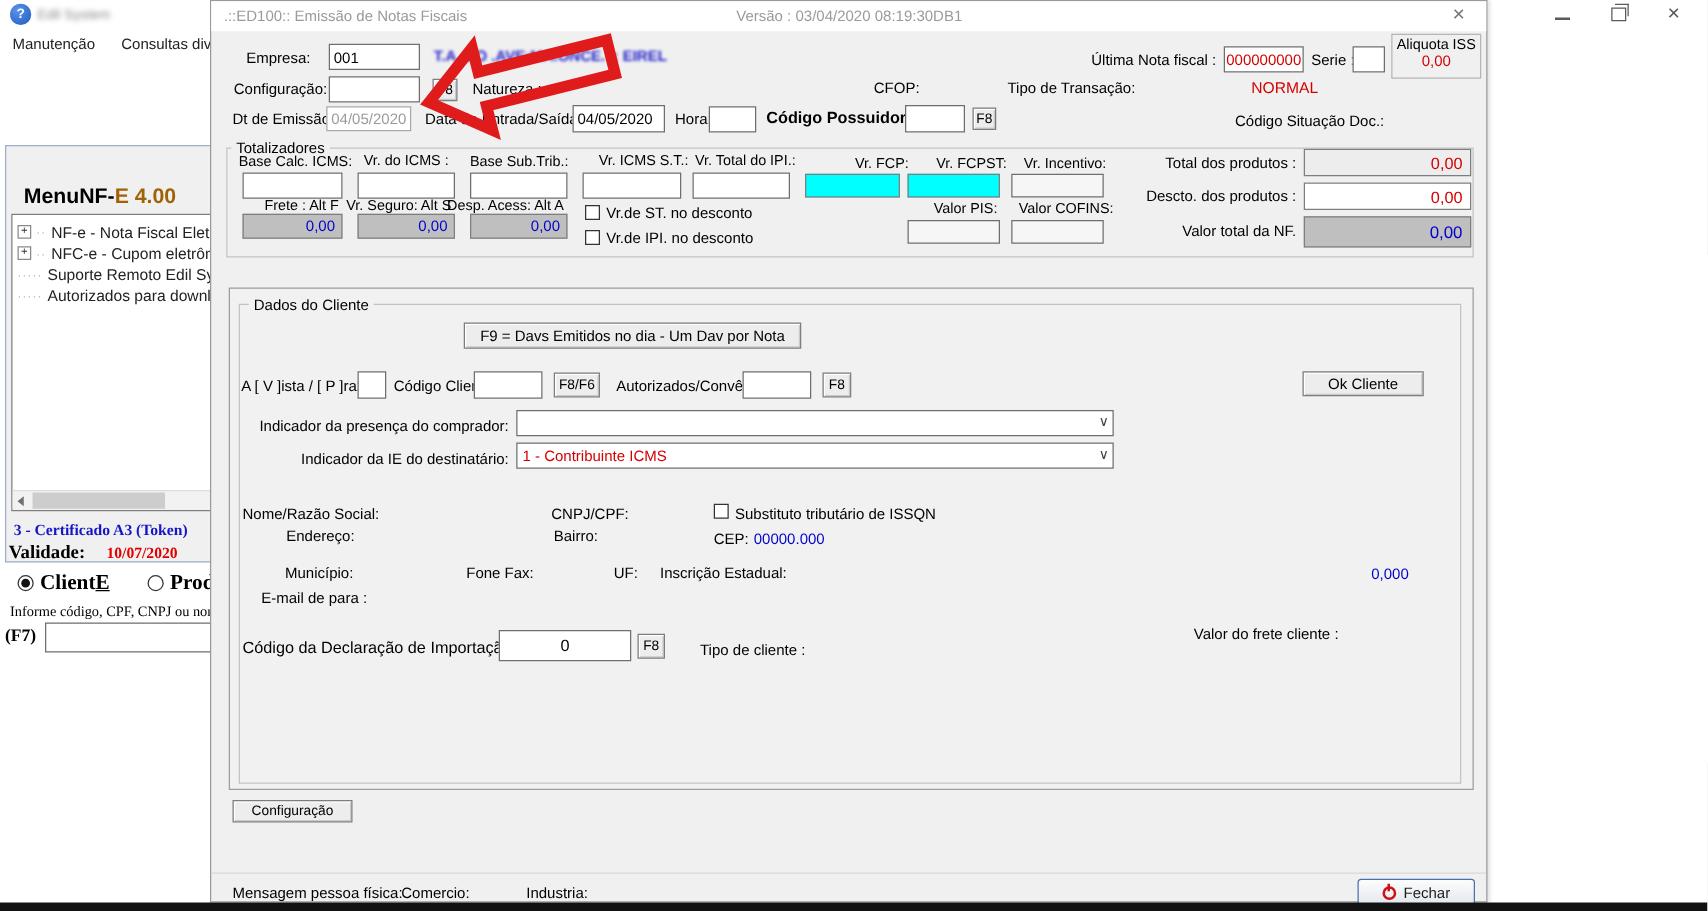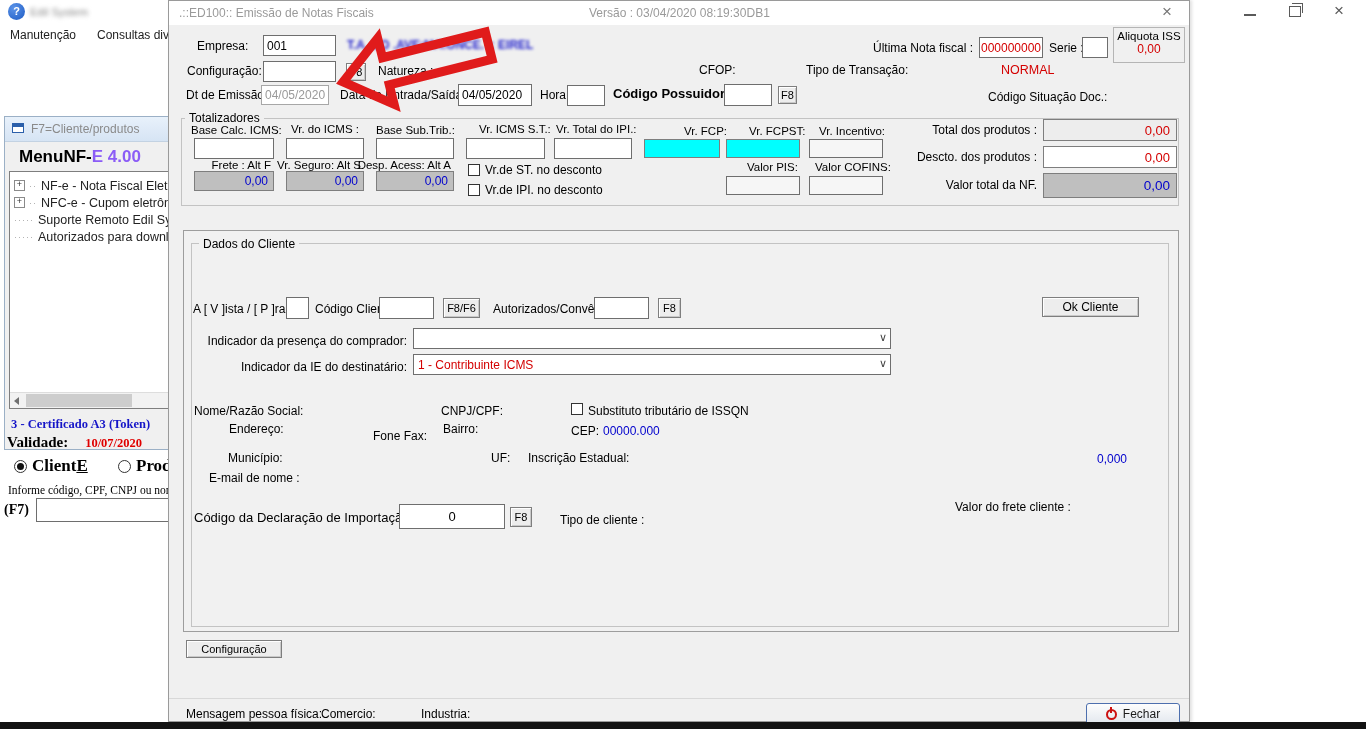--- a/index.html
+++ b/index.html
@@ -44,28 +44,22 @@
 <div class="lbl" style="left:10px;top:28px;color:#222;">Manutenção</div>
 <div class="lbl" style="left:97px;top:28px;color:#222;">Consultas diversas</div>
 
 <div class="abs" style="left:1244px;top:14px;width:12px;height:2px;background:#5a5a5a;"></div>
 <div class="abs" style="left:1289px;top:6px;width:10px;height:9px;border:1px solid #5a5a5a;background:#fff;">
   <div class="abs" style="left:2px;top:-4px;width:10px;height:9px;border:1px solid #5a5a5a;border-bottom:none;border-left:none;"></div>
 </div>
 <div class="lbl" style="left:1334px;top:1px;font-size:17px;color:#5a5a5a;">×</div>
 
 <div class="abs" style="left:4px;top:116px;width:196px;height:334px;background:#f0f0f0;border:1px solid #9bb0c6;box-sizing:border-box;z-index:1;">
-  <div class="abs" style="left:0;top:0;width:100%;height:24px;background:linear-gradient(#e8f1fb,#d6e4f4);border-bottom:1px solid #c3d2e2;">
-    <span class="abs" style="left:7px;top:6px;width:12px;height:10px;border:1px solid #2b5faa;background:#fff;box-sizing:border-box;">
-      <span class="abs" style="left:0;top:0;width:100%;height:3px;background:#2b5faa;"></span>
-    </span>
-    <span class="lbl" style="left:26px;top:5px;color:#8a8a8a;">F7=Cliente/produtos</span>
-  </div>
   <div class="abs" style="left:14px;top:30px;font-size:17px;font-weight:bold;white-space:nowrap;">
-    <span style="color:#000;">MenuNF-</span><span style="color:#8b5cf6;">E 4.00</span>
+    <span style="color:#000;">MenuNF-</span><span style="color:#a16207;">E 4.00</span>
   </div>
   <div class="abs" style="left:4px;top:54px;width:188px;height:238px;background:#fff;border:1px solid #7e7e7e;box-sizing:border-box;overflow:hidden;">
     <div style="padding:5px 0 0 4px;">
       <div class="treeitem">
         <span class="expander">+</span>
         <span class="dots">··</span>
         <span>NF-e - Nota Fiscal Eletrônica</span>
       </div>
       <div class="treeitem">
         <span class="expander">+</span>
@@ -212,20 +206,21 @@
   <div class="abs" style="left:874px;top:172px;width:134px;height:25px;background:#bfbfbf;border:1px solid #7e7e7e;box-sizing:border-box;display:flex;align-items:center;justify-content:flex-end;padding:0 6px;">
     <span class="blue" style="font-size:13.5px;">0,00</span>
   </div>
 
 
   <div class="abs" style="left:14px;top:229px;width:996px;height:402px;border:1px solid #9d9d9d;background:#f1f1f1;box-sizing:border-box;"></div>
 
   <div class="grp" style="left:22px;top:242px;width:978px;height:384px;"></div>
   <div class="grp-label" style="left:30px;top:236px;background:#f1f1f1;">Dados do Cliente</div>
 
+  <div class="btn3d" style="left:202px;top:257px;width:270px;height:21px;font-size:12px;">F9 = Davs Emitidos no dia - Um Dav por Nota</div>
 
   <div class="lbl" style="left:24px;top:301px;">A [ V ]ista / [ P ]razo:</div>
   <div class="inp" style="left:117px;top:296px;width:23px;height:22px;"></div>
   <div class="lbl" style="left:146px;top:301px;">Código Cliente:</div>
   <div class="inp" style="left:210px;top:296px;width:55px;height:22px;"></div>
   <div class="btn3d" style="left:274px;top:297px;width:37px;height:20px;">F8/F6</div>
   <div class="lbl" style="left:324px;top:301px;">Autorizados/Convênios:</div>
   <div class="inp" style="left:425px;top:296px;width:55px;height:22px;"></div>
   <div class="btn3d" style="left:489px;top:297px;width:23px;height:20px;">F8</div>
   <div class="btn3d" style="left:873px;top:296px;width:97px;height:20px;font-size:12px;">Ok Cliente</div>
@@ -244,27 +239,27 @@
   <div class="lbl" style="left:272px;top:403px;">CNPJ/CPF:</div>
   <div class="cb" style="left:402px;top:402px;"></div>
   <div class="lbl" style="left:419px;top:403px;">Substituto tributário de ISSQN</div>
 
   <div class="lbl" style="left:60px;top:421px;">Endereço:</div>
   <div class="lbl" style="left:274px;top:421px;">Bairro:</div>
   <div class="lbl" style="left:402px;top:423px;">CEP:</div>
   <div class="lbl blue" style="left:434px;top:423px;">00000.000</div>
 
   <div class="lbl" style="left:59px;top:450px;">Município:</div>
-  <div class="lbl" style="left:204px;top:428px;">Fone Fax:</div>
+  <div class="lbl" style="left:204px;top:450px;">Fone Fax:</div>
   <div class="lbl" style="left:322px;top:450px;">UF:</div>
   <div class="lbl" style="left:359px;top:450px;">Inscrição Estadual:</div>
   <div class="lbl" style="left:786px;top:451px;margin-top:48px;">Valor do frete cliente :</div>
   <div class="lbl blue" style="left:928px;top:451px;">0,000</div>
 
-  <div class="lbl" style="left:40px;top:470px;">E-mail de nome :</div>
+  <div class="lbl" style="left:40px;top:470px;">E-mail de para :</div>
 
   <div class="lbl" style="left:25px;top:509px;font-size:13px;">Código da Declaração de Importação:</div>
   <div class="inp" style="left:230px;top:503px;width:106px;height:25px;justify-content:center;font-size:13px;">
     <span>0</span>
   </div>
   <div class="btn3d" style="left:341px;top:506px;width:22px;height:20px;">F8</div>
   <div class="lbl" style="left:391px;top:512px;">Tipo de cliente :</div>
 
   <div class="btn3d" style="left:17px;top:639px;width:96px;height:18px;">Configuração</div>
 

